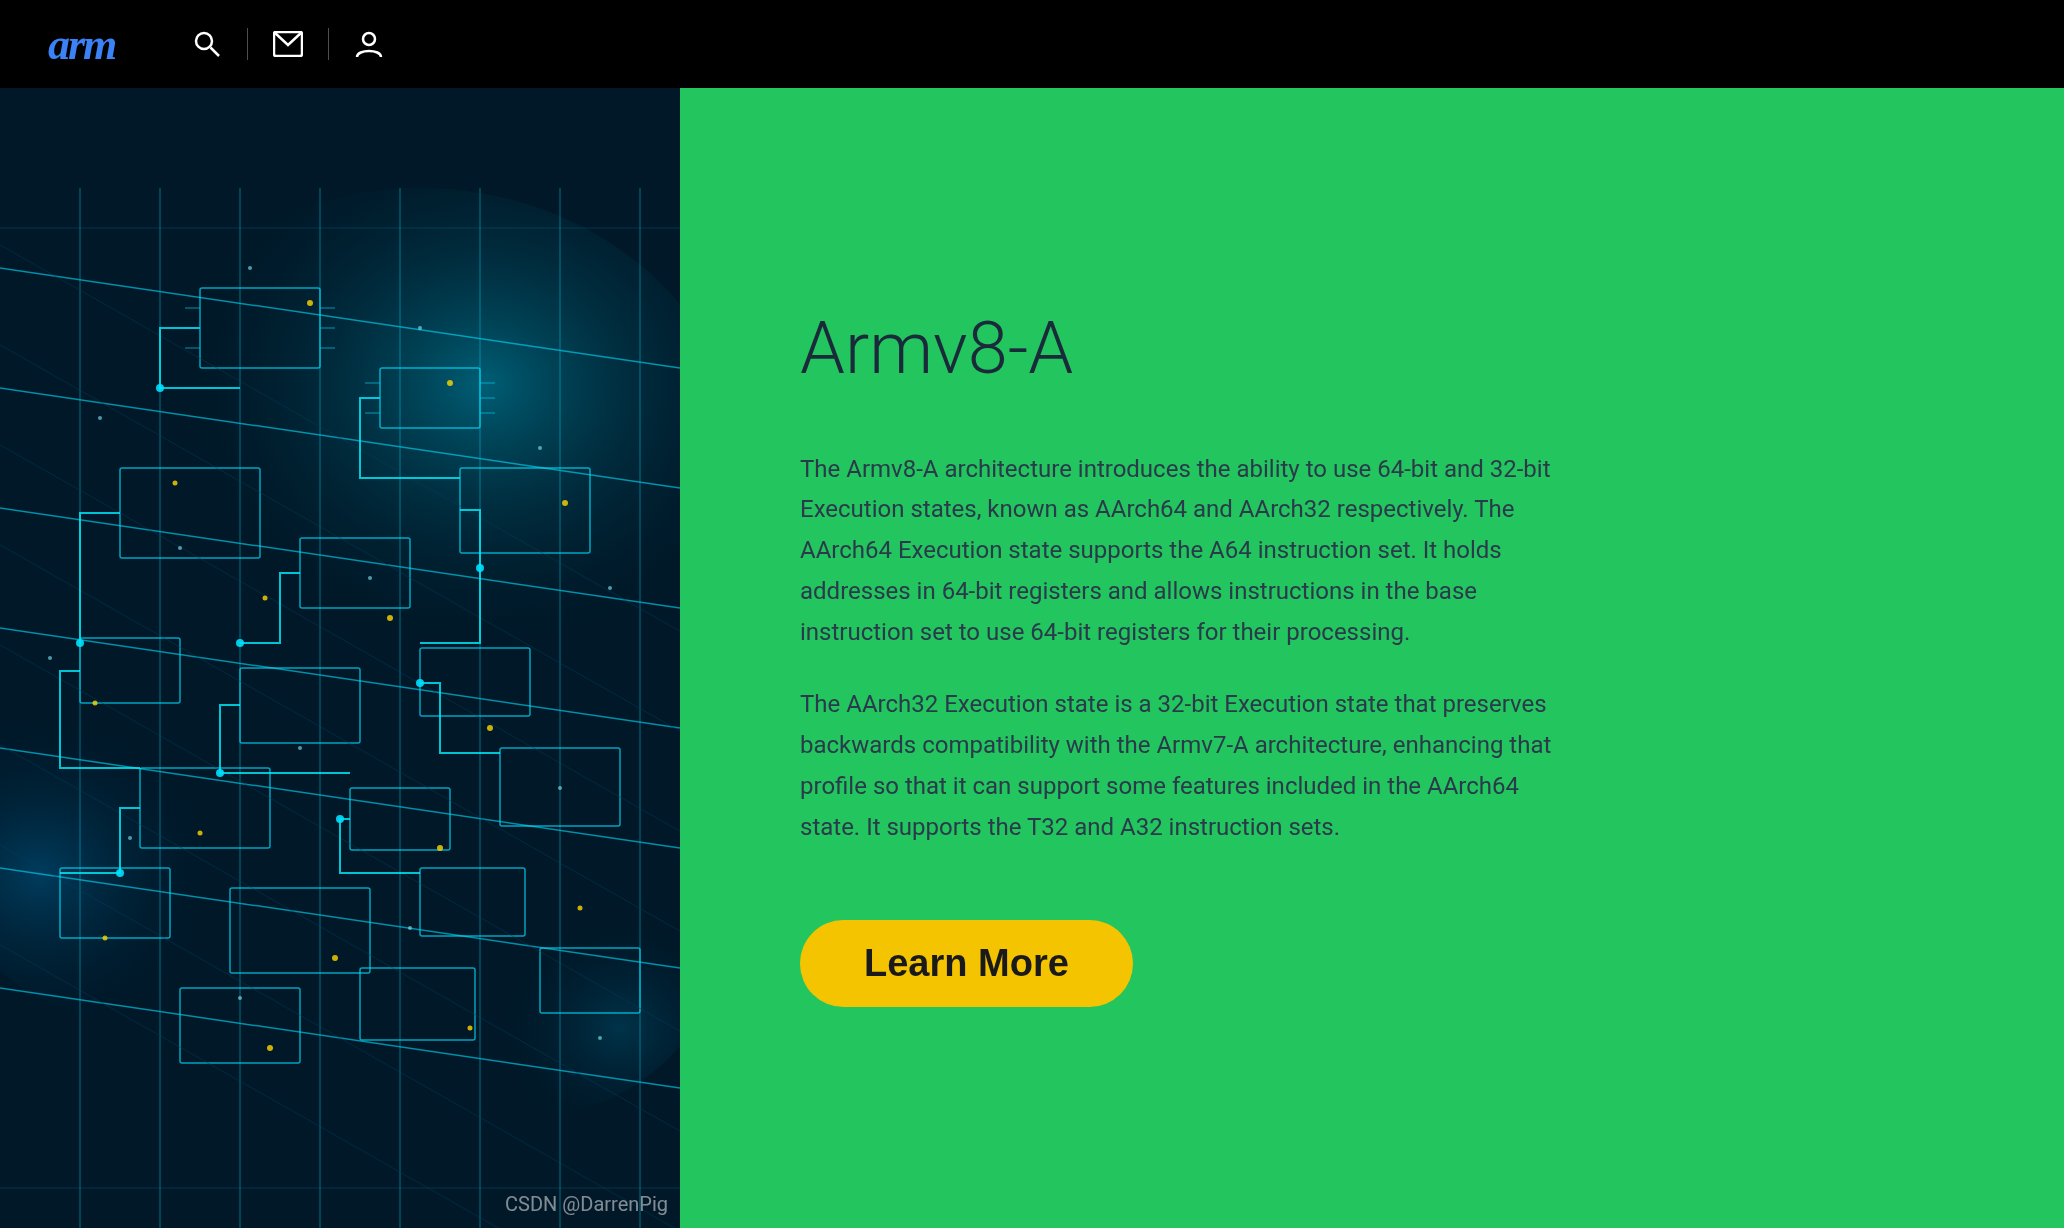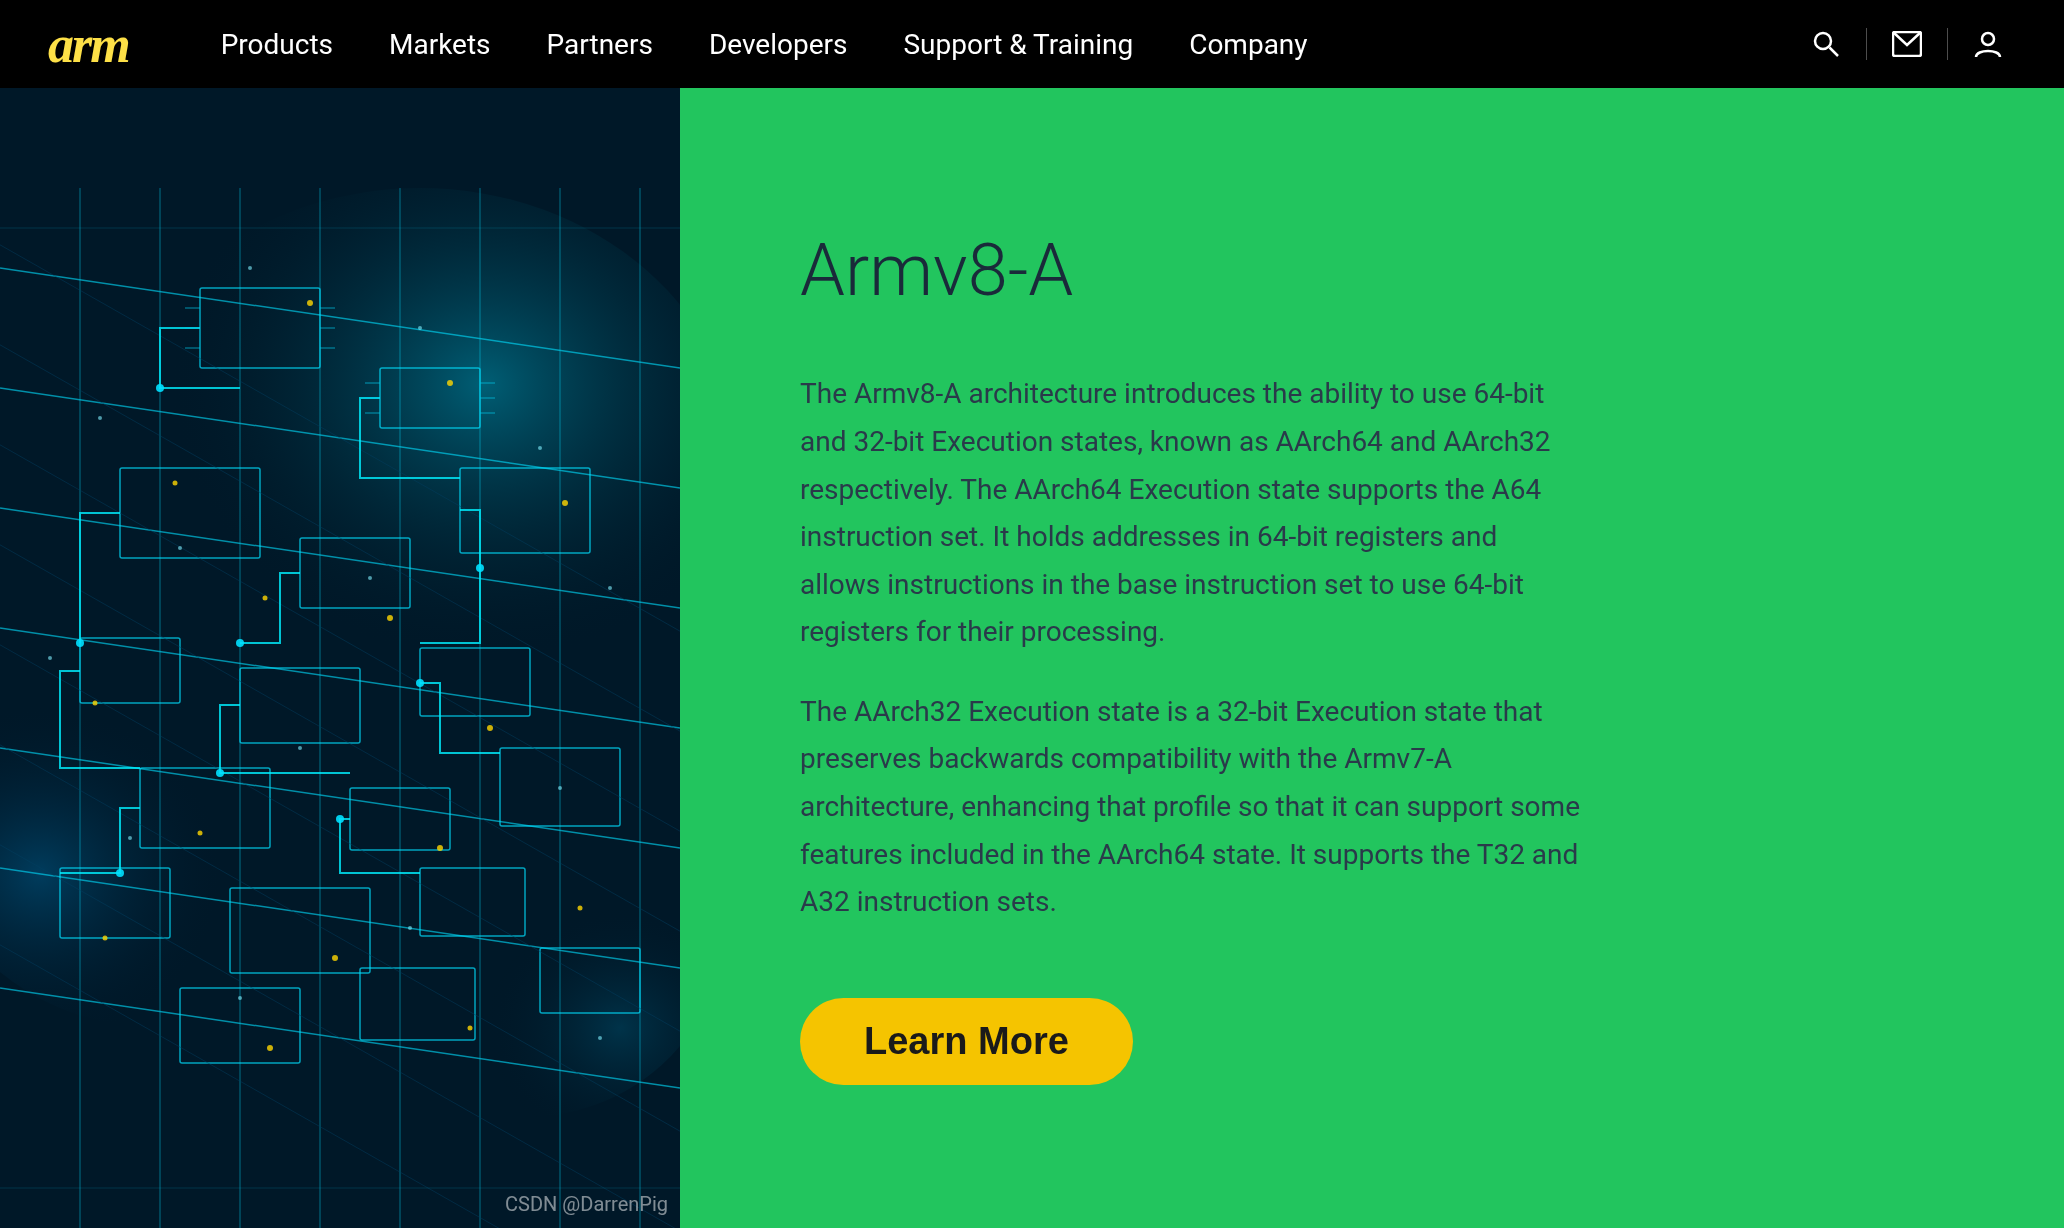--- a/index.html
+++ b/index.html
@@ -22,22 +22,22 @@
       height: 88px;
       display: flex;
       align-items: center;
       padding: 0 48px;
       gap: 0;
       position: relative;
       z-index: 10;
     }
 
     .nav-logo {
-      color: #fde047;
-      font-size: 52px;
+      color: #3b82f6;
+      font-size: 44px;
       font-weight: 900;
       font-style: italic;
       letter-spacing: -2px;
       margin-right: 64px;
       font-family: Georgia, serif;
     }
 
     .nav-links {
       display: flex;
       align-items: center;
@@ -137,21 +137,21 @@
 
     .content-title {
       font-size: 72px;
       font-weight: 300;
       color: #1a2a3a;
       margin-bottom: 60px;
       line-height: 1.1;
     }
 
     .content-body {
-      font-size: 28px;
+      font-size: 24px;
       color: #2a3a4a;
       line-height: 1.7;
       margin-bottom: 32px;
     }
 
     .learn-more-btn {
       display: inline-flex;
       align-items: center;
       justify-content: center;
       background: #f5c400;
@@ -172,28 +172,20 @@
       height: 32px;
       background: rgba(255,255,255,0.3);
       margin: 0 4px;
     }
   </style>
 </head>
 <body>
 
 <nav>
   <div class="nav-logo">arm</div>
-  <div class="nav-links">
-    <a class="nav-link">Products</a>
-    <a class="nav-link">Markets</a>
-    <a class="nav-link">Partners</a>
-    <a class="nav-link">Developers</a>
-    <a class="nav-link">Support &amp; Training</a>
-    <a class="nav-link">Company</a>
-  </div>
   <div class="nav-icons">
     <button class="nav-icon-btn">
       <svg width="30" height="30" viewBox="0 0 30 30" fill="none" stroke="white" stroke-width="2.5">
         <circle cx="12" cy="12" r="8"></circle>
         <line x1="18.5" y1="18.5" x2="27" y2="27"></line>
       </svg>
     </button>
     <div class="nav-separator"></div>
     <button class="nav-icon-btn">
       <svg width="30" height="26" viewBox="0 0 30 26" fill="none" stroke="white" stroke-width="2.5">

